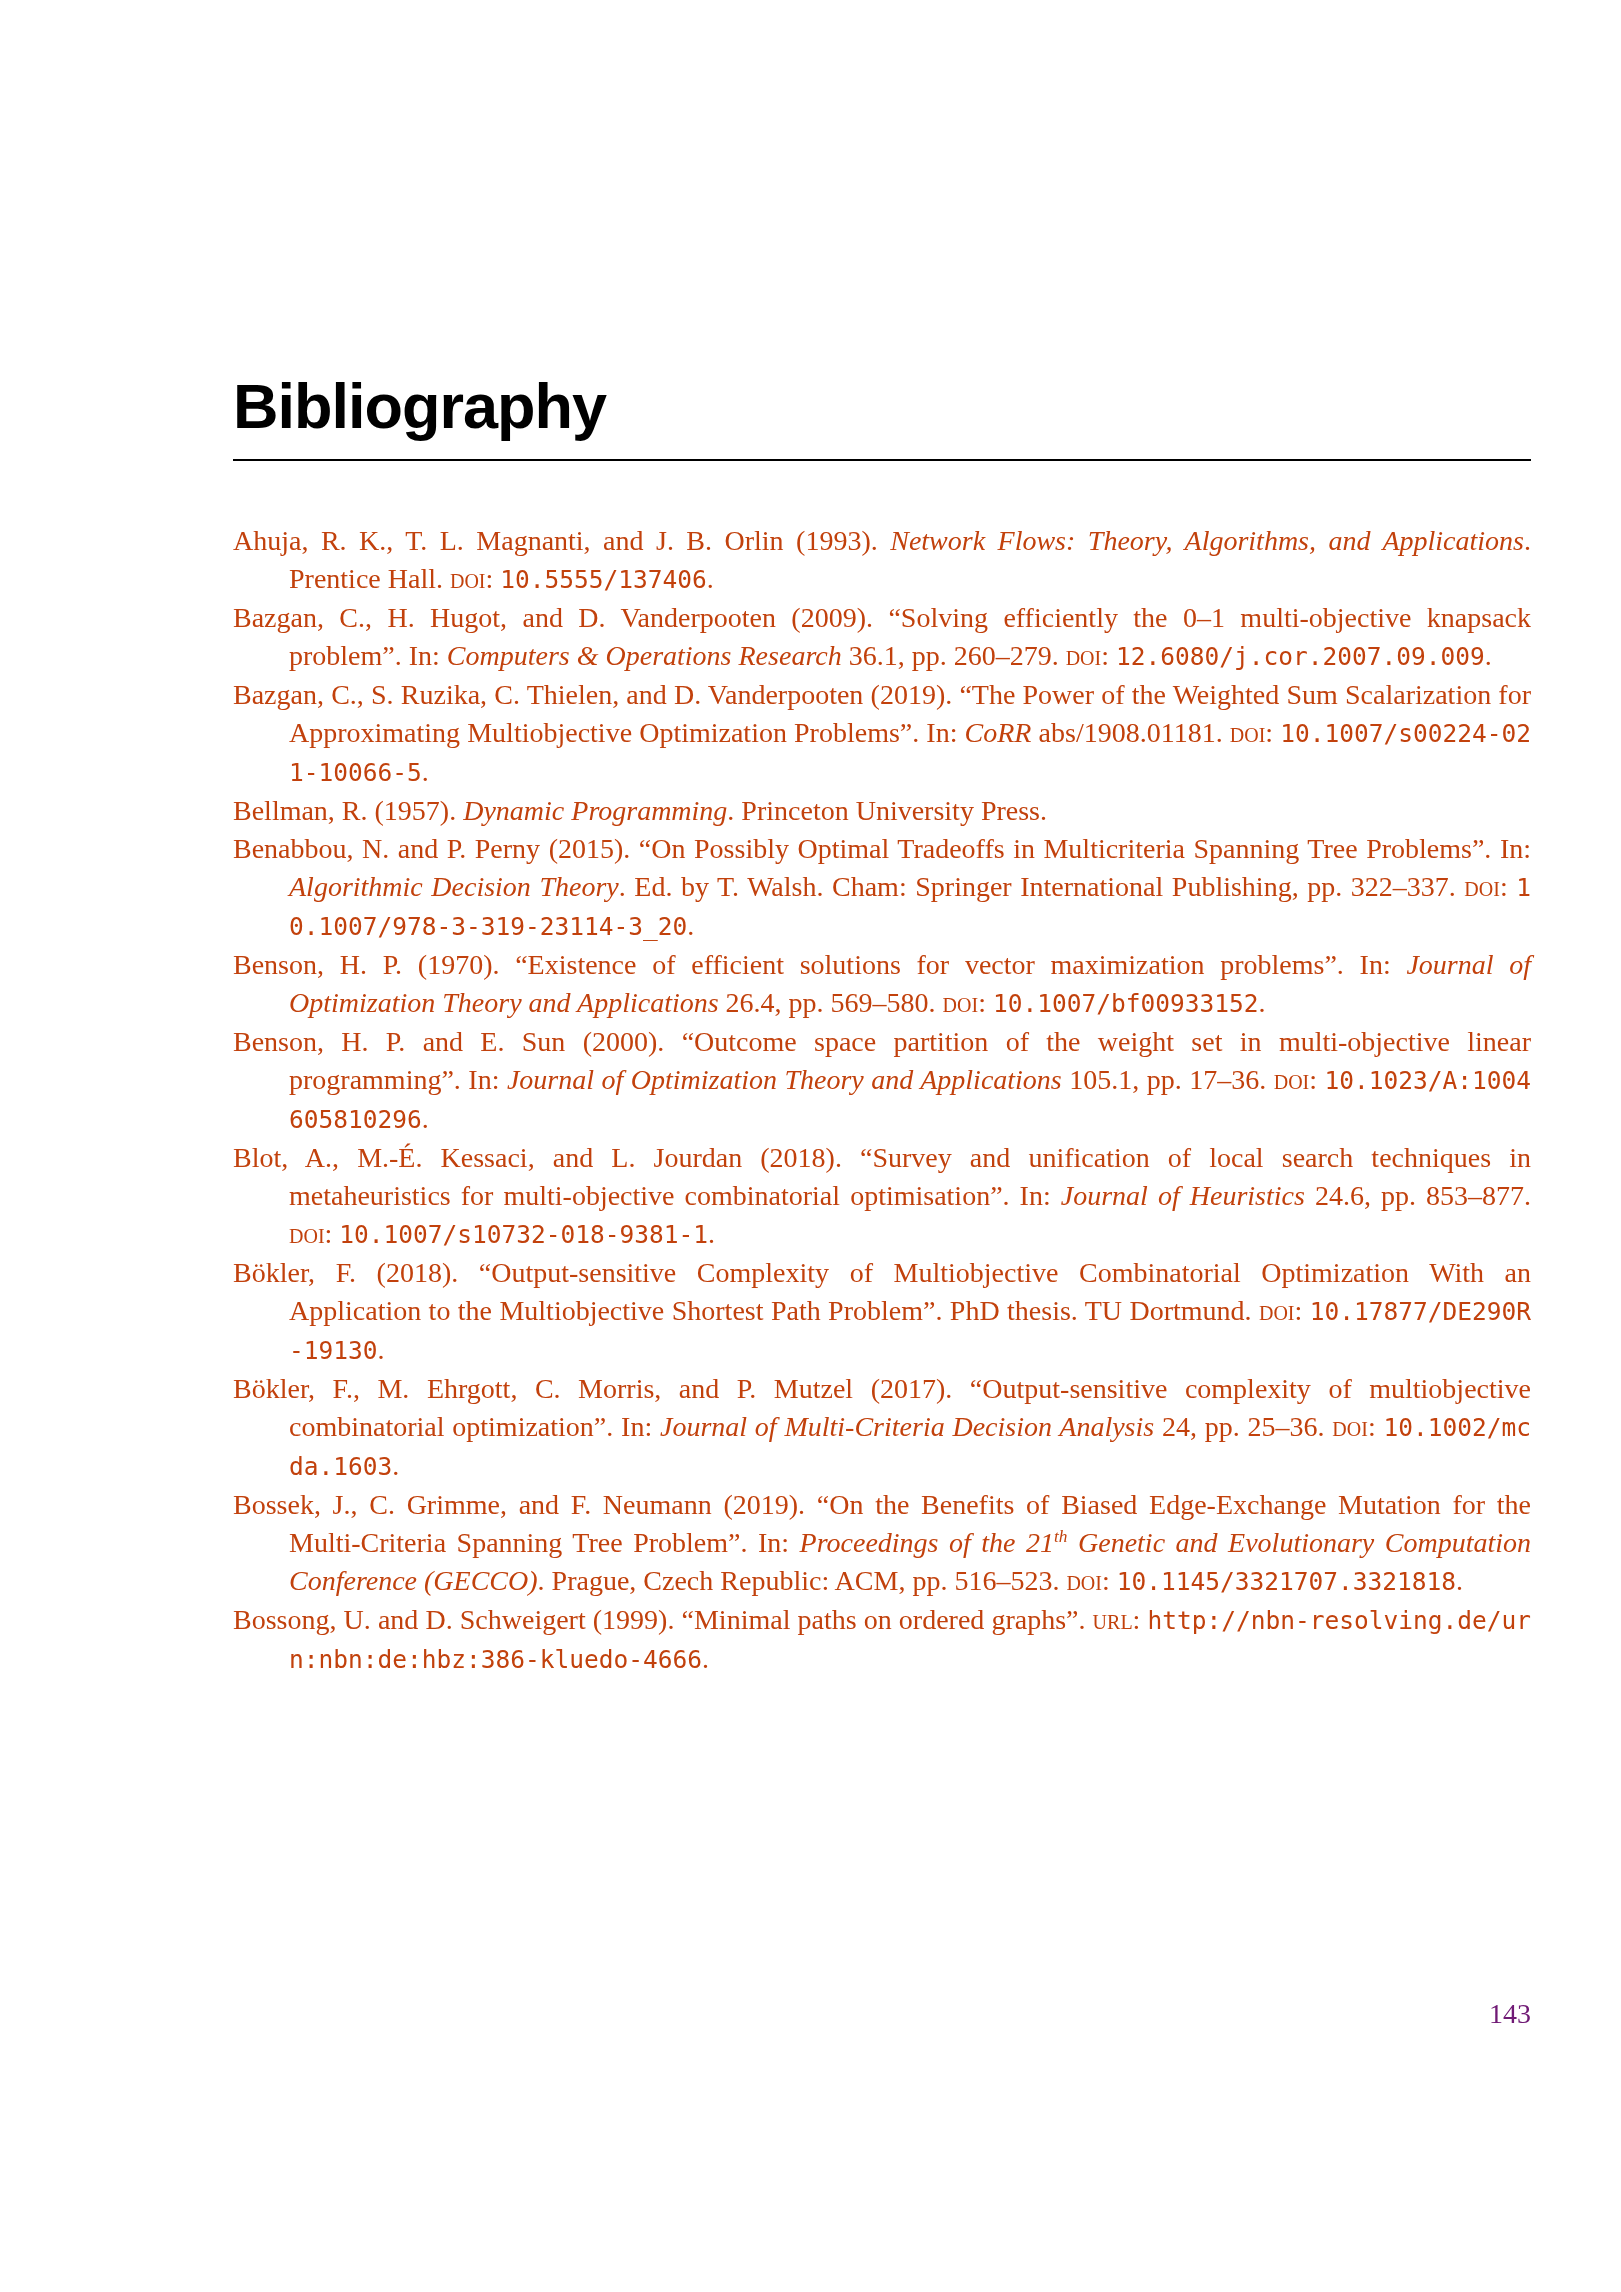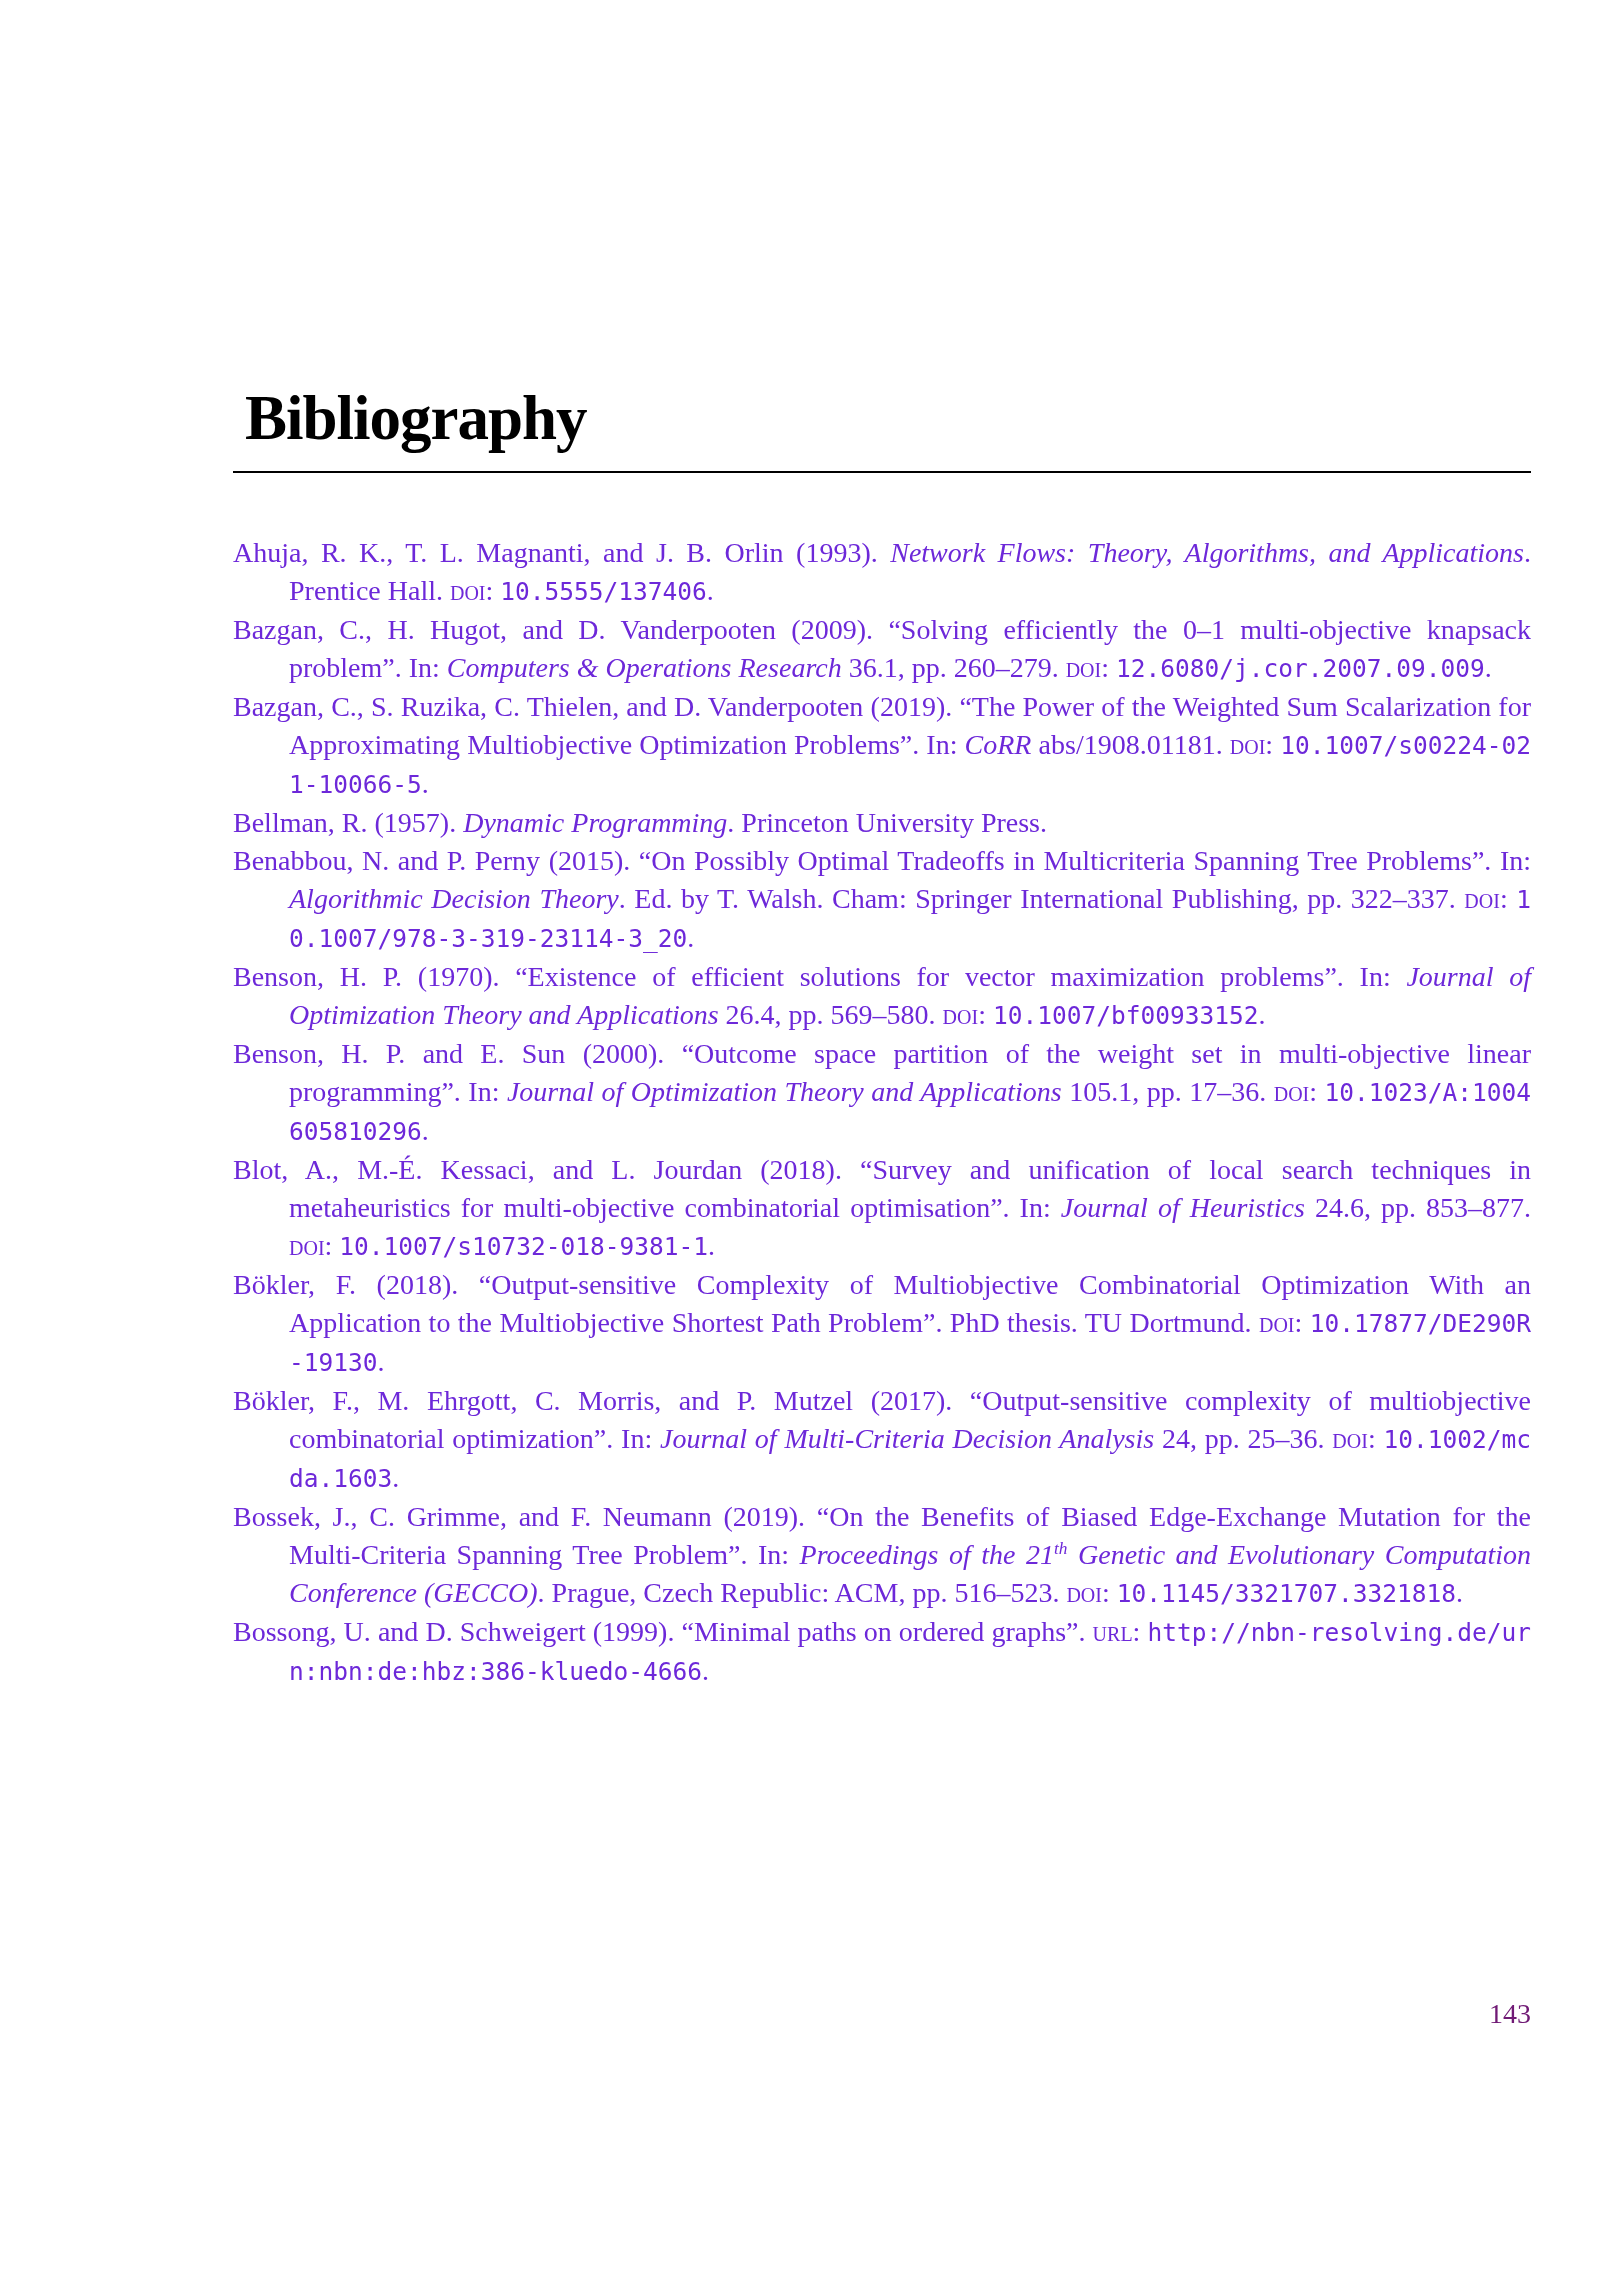--- a/index.html
+++ b/index.html
@@ -11,39 +11,39 @@
     background: #ffffff;
     overflow: hidden;
   }
   .content {
     position: absolute;
     left: 233px;
     top: 372px;
     width: 1298px;
   }
   h1.chapter-title {
-    font-family: Liberation Serif, serif;
+    font-family: Liberation Sans, sans-serif;
     font-weight: 700;
     font-size: 63px;
     line-height: 1.1;
     letter-spacing: -1px;
     color: #000000;
-    margin: 12px;
+    margin: 0;
   }
   .title-rule {
     border: none;
     border-top: 2.9px solid #000000;
     margin: 17.6px 0 0 0;
   }
   .ref-list {
     margin-top: 61px;
     font-family: "Liberation Serif", serif;
     font-size: 28px;
     line-height: 38px;
-    color: #6d28d9;
+    color: #c2410c;
     text-align: justify;
   }
   .ref-entry {
     margin: 0;
     padding-left: 56px;
     text-indent: -56px;
   }
   .seg-n { }
   .seg-i { font-style: italic; }
   .seg-sc { font-variant: small-caps; }

